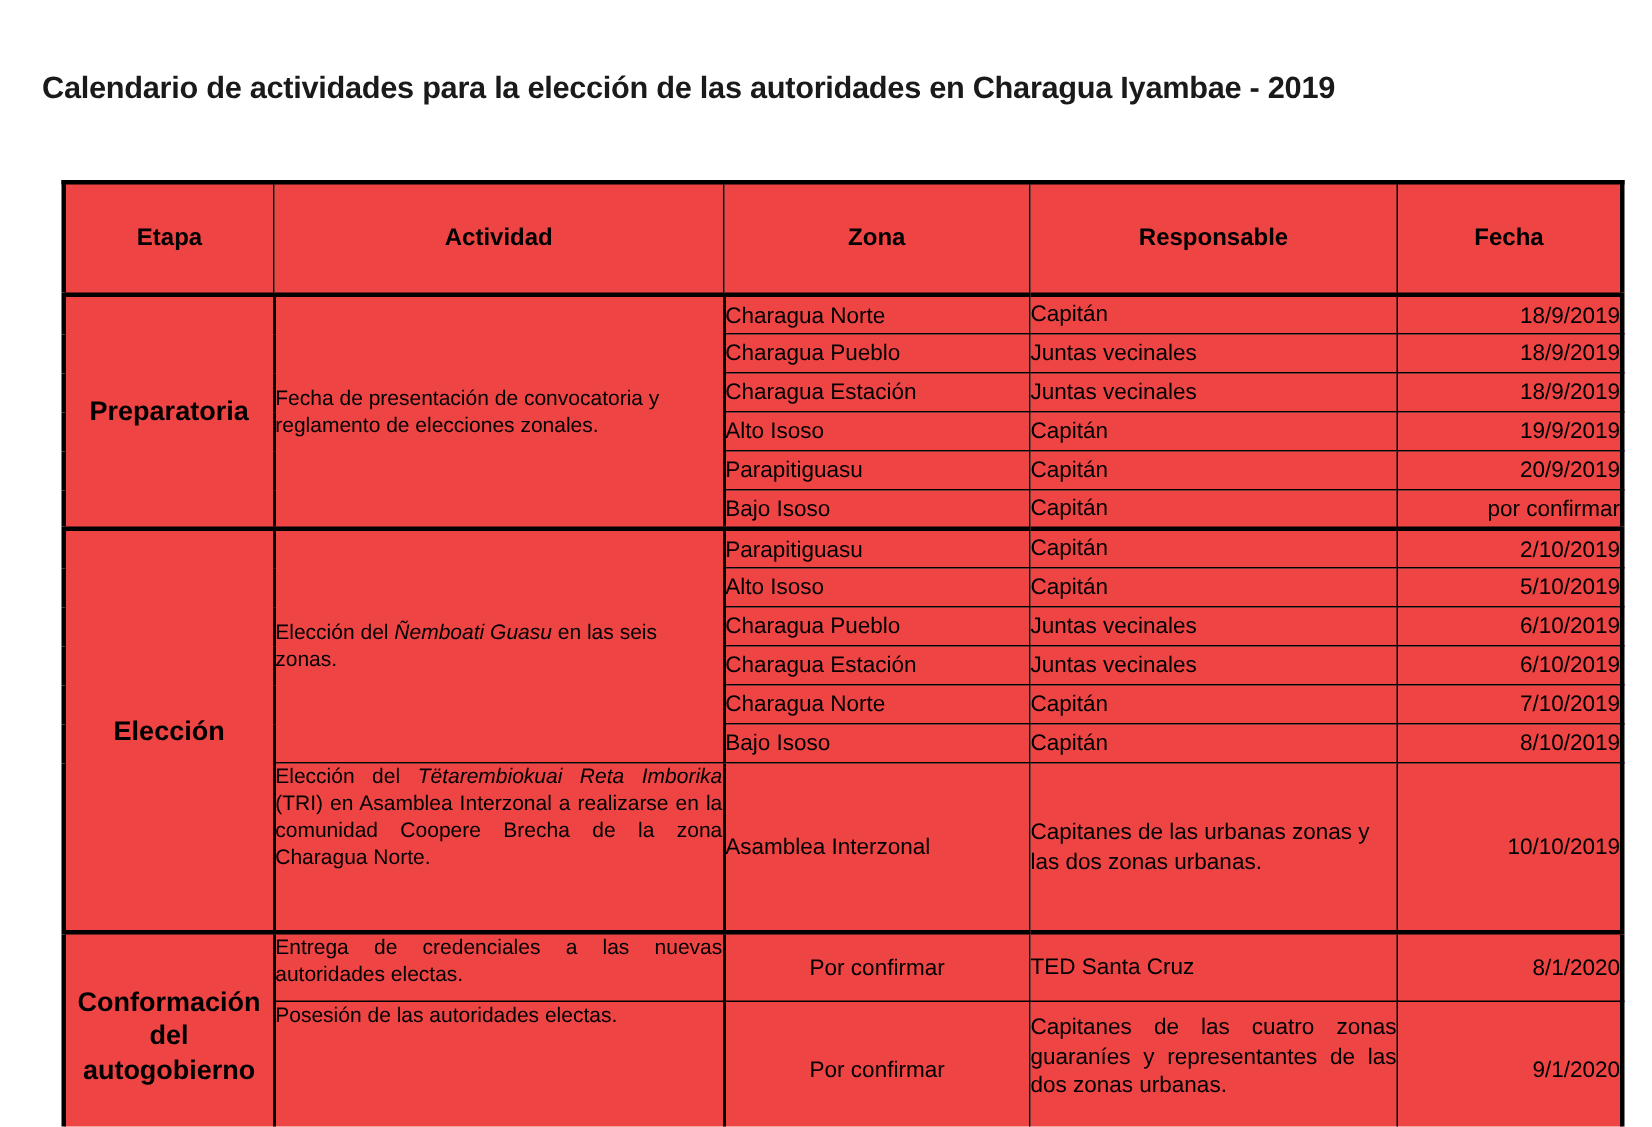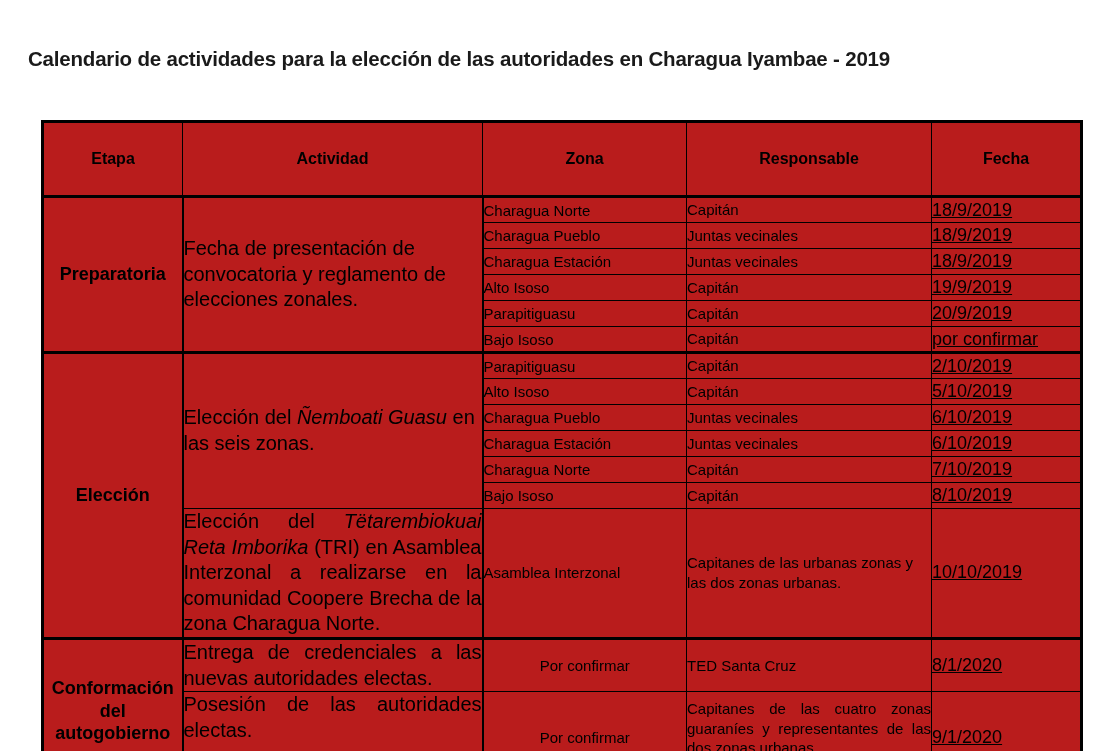--- a/index.html
+++ b/index.html
@@ -50,21 +50,21 @@
     table-layout: fixed;
     width: 1039px;
     font-size: 15px;
   }
 
   table.calendar td,
   table.calendar th {
     border: 1px solid #000000;
     padding: 0;
     vertical-align: middle;
-    background: #b91c1c;
+    background: #ef4444;
   }
 
   
   table.calendar {
     border: 3px solid #000000;
   }
 
   
   thead th {
     background: #FCC200;
@@ -81,21 +81,21 @@
     text-align: center;
     font-weight: bold;
     font-size: 18px;
     line-height: 1.25;
     padding: 2px 4px;
   }
   .c-act {
     text-align: left;
     padding: 6px 9px;
     line-height: 1.28;
-    font-size: 20px;
+    font-size: 14px;
   }
   .c-act.justify {
     text-align: justify;
     text-align-last: left;
   }
   .c-zone {
     text-align: left;
     padding: 2px 8px;
     font-size: 15px;
     white-space: nowrap;
@@ -107,25 +107,24 @@
     text-align: left;
     padding: 3px 9px;
     font-size: 15px;
     line-height: 1.3;
   }
   .c-resp.justify {
     text-align: justify;
     text-align-last: left;
   }
   .c-date {
-    text-align: left;
+    text-align: right;
     padding: 2px 9px 2px 4px;
-    font-size: 18px;
+    font-size: 15px;
     white-space: nowrap;
-    text-decoration: underline;
   }
 
   .row-26 { height: 26px; }
 
   
   .block-top > td,
   .block-top > th {
     border-top: 3px solid #000000 !important;
   }
 

